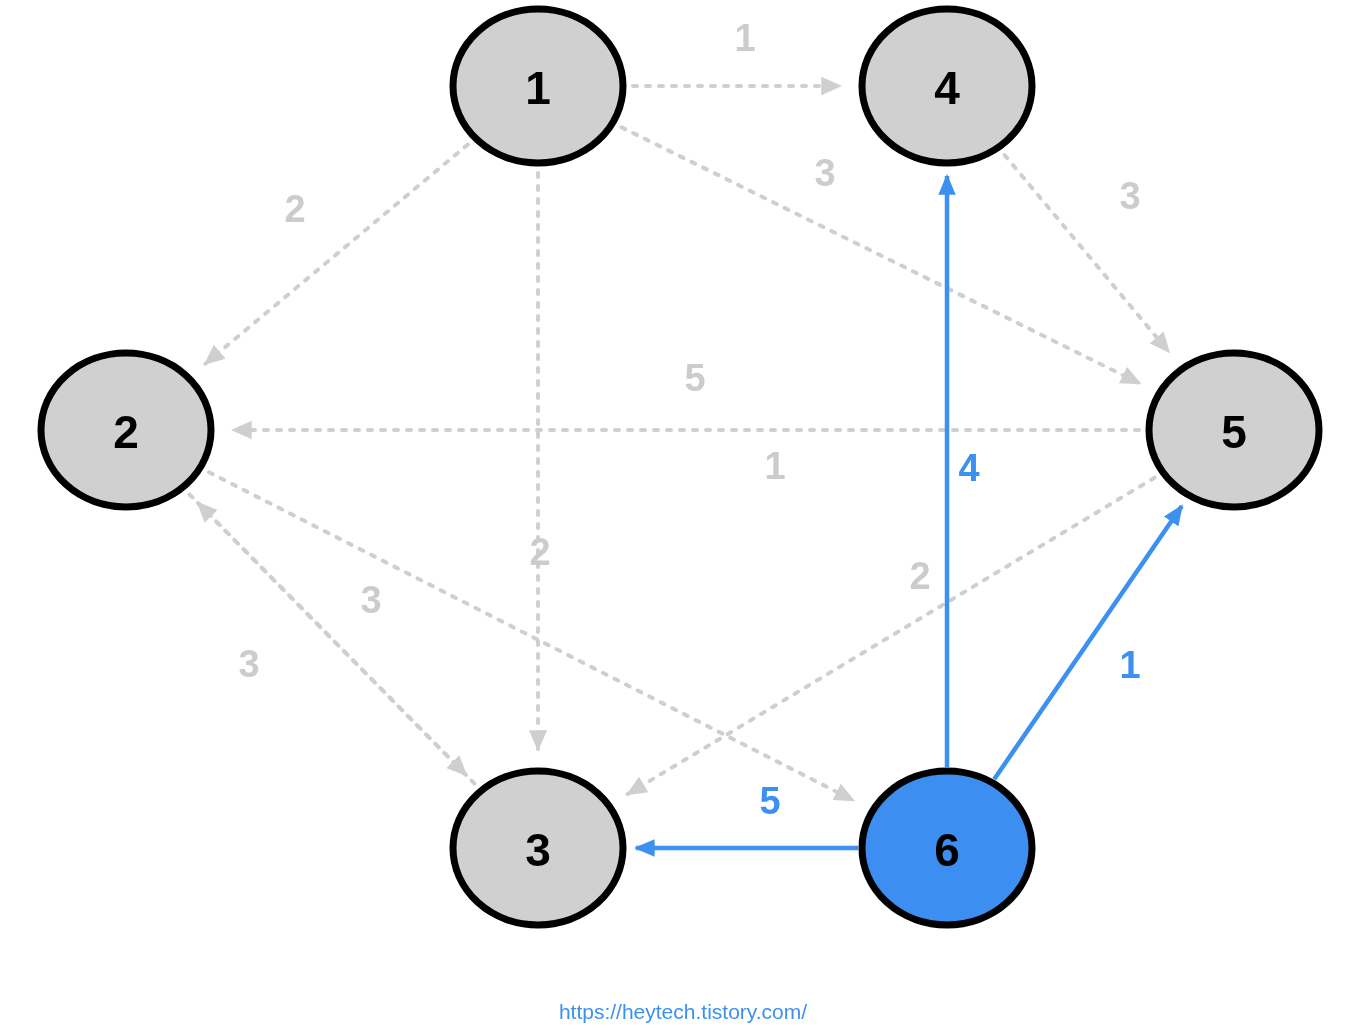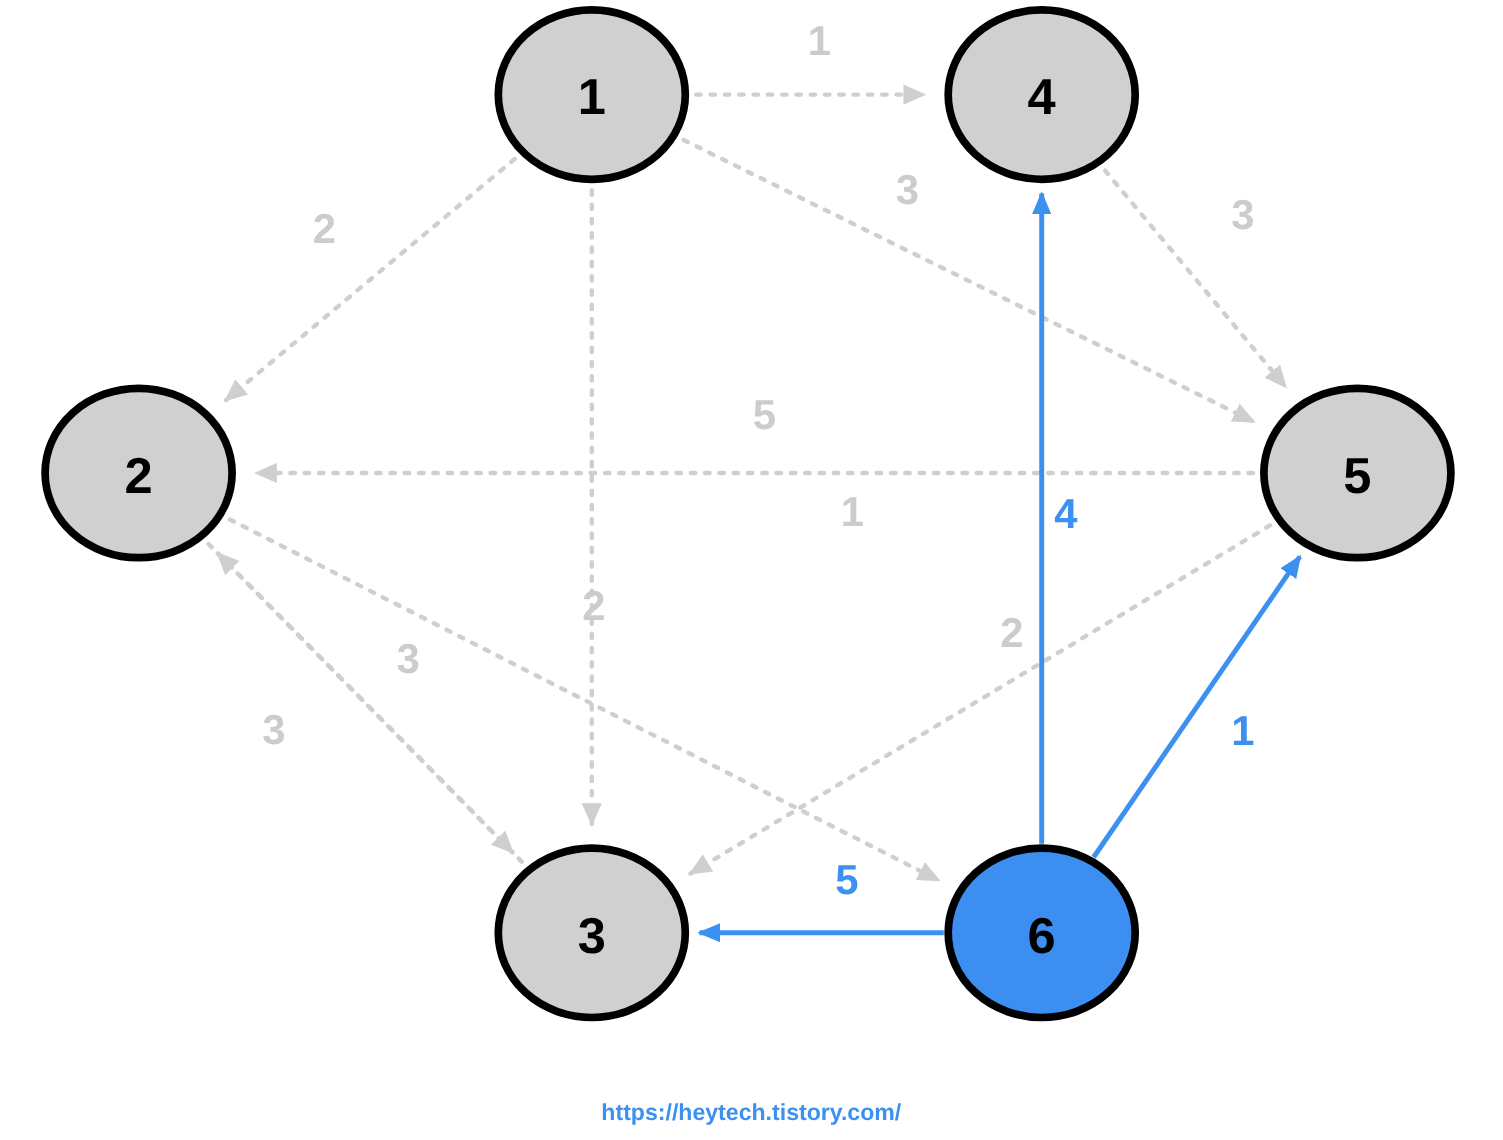--- a/index.html
+++ b/index.html
@@ -70,21 +70,21 @@
     dominant-baseline: central;
   }
   .watermark-text {
     position: absolute;
     left: 0;
     right: 0;
     bottom: 12px;
     text-align: center;
     font-family: "Liberation Sans", sans-serif;
     font-size: 21px;
-    font-weight: bold;
+    font-weight: normal;
     color: #3c91f0;
     letter-spacing: 0px;
   }
 </style>
 </head>
 <body>
 
 <div id="graph-stage">
   <svg id="graph-svg" viewBox="0 0 1366 1036" xmlns="http://www.w3.org/2000/svg">
     <defs>

